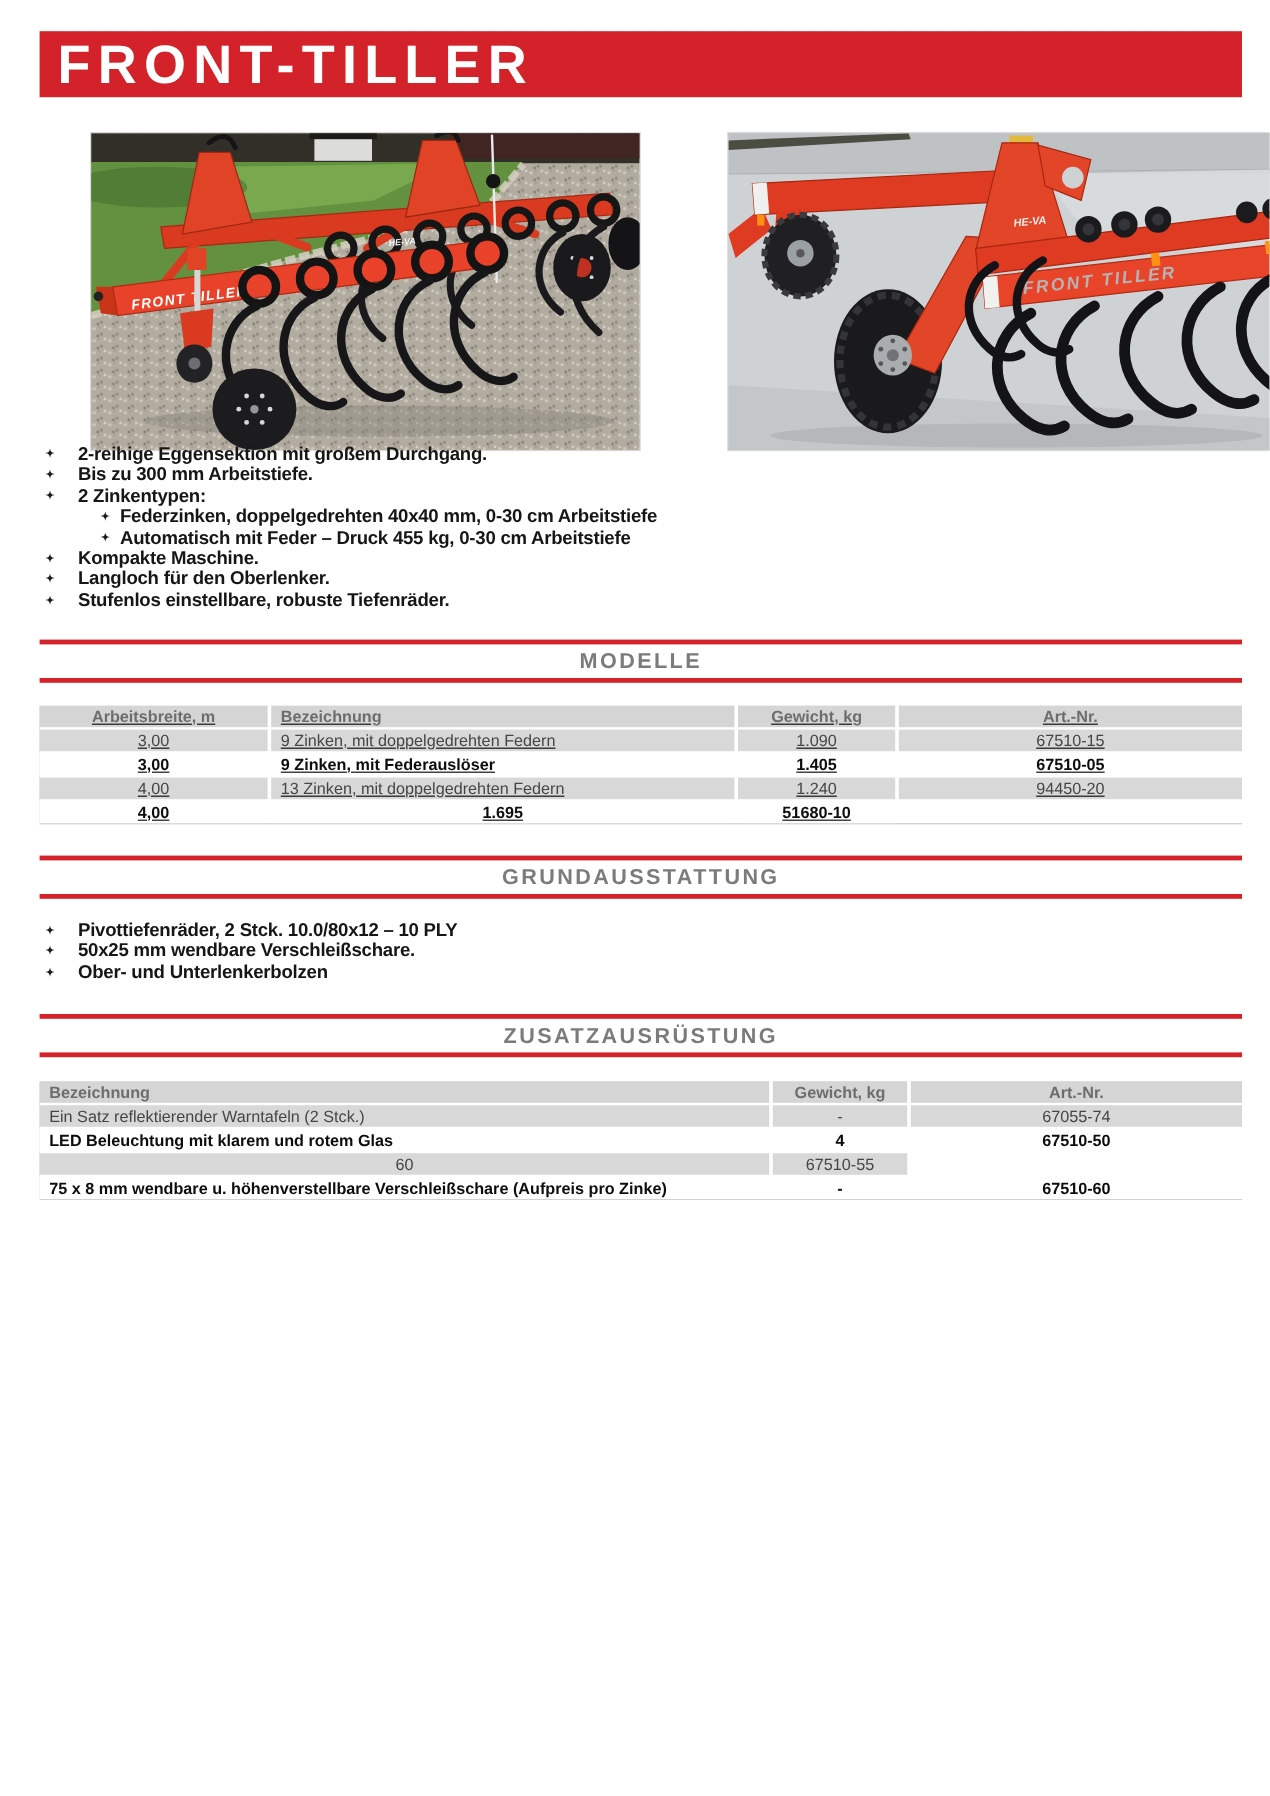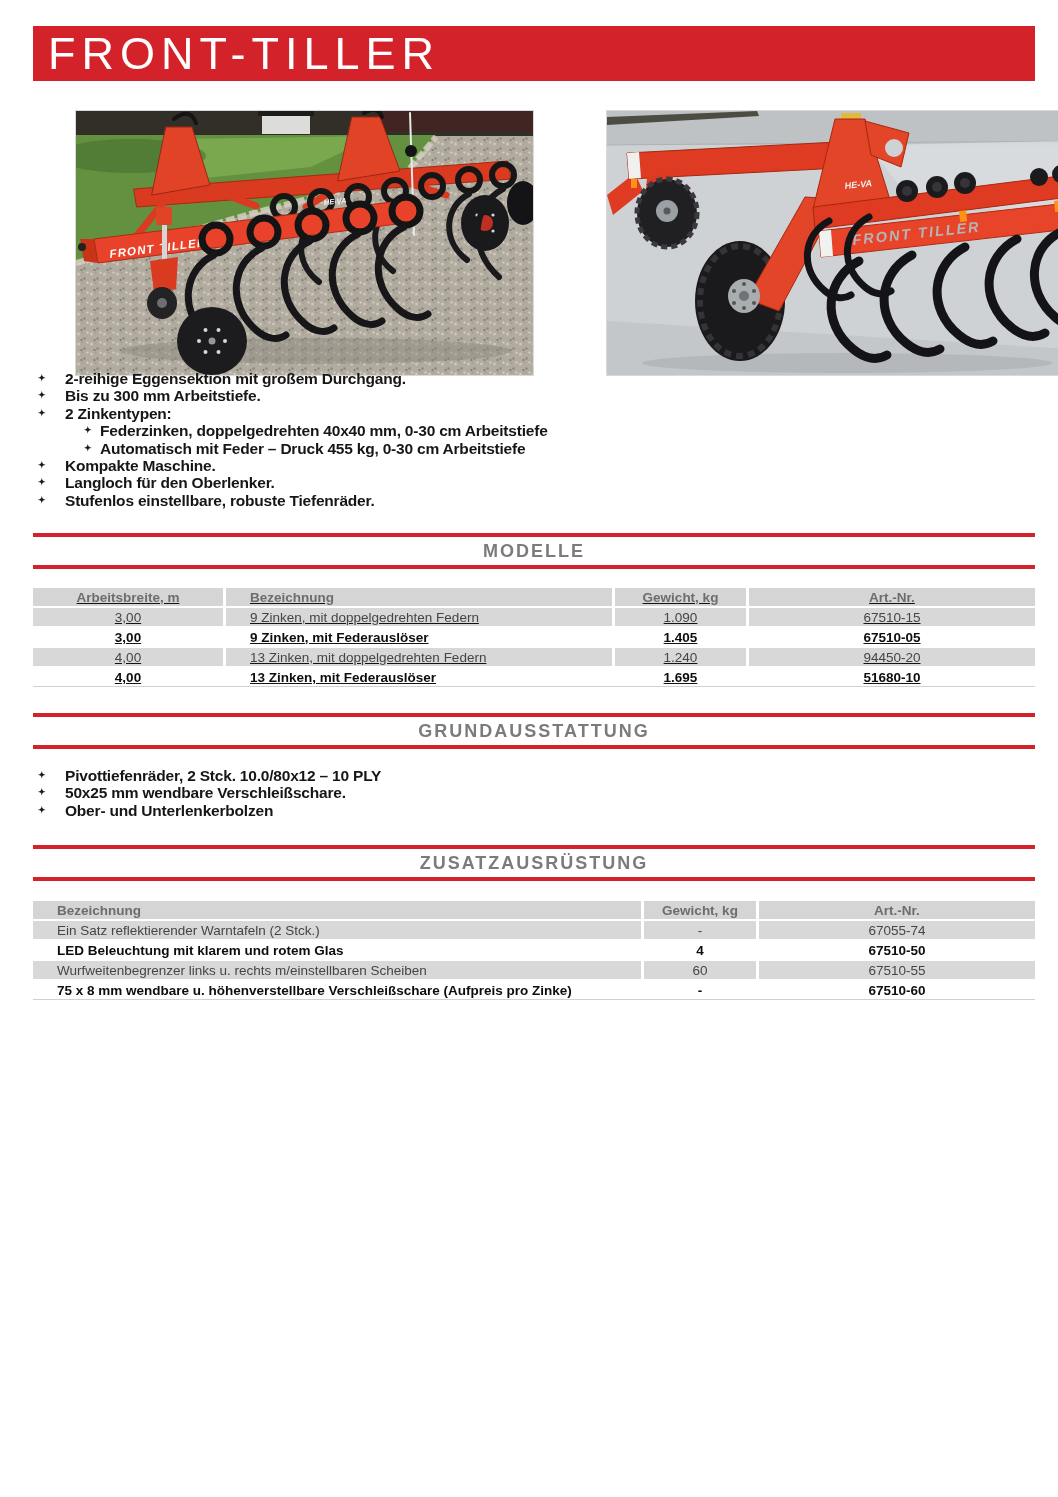--- a/index.html
+++ b/index.html
@@ -6,21 +6,21 @@
     --red:#d3222a;
     --machine-red:#e04325;
     --gray-head:#7b7b7b;
     --row-gray:#d8d8d8;
   }
   html,body{margin:0;padding:0;background:#fff;}
   .page{position:relative;width:1058px;height:1497px;background:#fff;overflow:hidden;
         font-family:"Liberation Sans",sans-serif;color:#141414;}
   
   .banner{position:absolute;left:33px;top:26px;width:1002px;height:55px;background:var(--red);}
-  .banner h1{margin:0;padding-left:15px;line-height:55px;font-size:45px;font-weight:normal;
+  .banner h1{margin:0;padding-left:15px;line-height:55px;font-size:45px;font-weight:bold;
              color:#fff;letter-spacing:6px;white-space:nowrap;}
   
   .photo{position:absolute;top:95px;box-shadow:0 0 0 1px #d9d9d9;background:#c8c8c8;line-height:0;}
   .photo-left{left:36px;width:457px;height:264px;}
   .photo-right{left:567px;width:463px;height:264px;}
   .ph-label{font-family:"Liberation Sans",sans-serif;font-weight:bold;font-style:italic;}
   
   .features{position:absolute;left:33px;margin:0;padding:0;list-style:none;
             font-size:15.5px;line-height:17.4px;font-weight:bold;color:#161616;width:680px;
             letter-spacing:-0.2px;}
@@ -36,21 +36,21 @@
   .sechead h2{margin:1px 0;text-align:center;font-size:18px;line-height:26px;font-weight:bold;
               color:var(--gray-head);letter-spacing:2px;}
   
   .tbl{position:absolute;left:33px;width:1002px;display:grid;row-gap:2px;
        box-shadow:0 1px 0 rgba(0,0,0,.18);}
   .tbl .row{display:grid;column-gap:3px;height:18px;}
   .modelle .row{grid-template-columns:190px 386px 131px 286px;text-decoration:underline;}
   .zusatz .row{grid-template-columns:608px 112px 276px;}
   .tbl .c{display:flex;align-items:center;justify-content:center;font-size:13.5px;
           color:#454545;background:var(--row-gray);white-space:nowrap;overflow:hidden;}
-  .tbl .c.left{justify-content:flex-start;padding-left:24px;}
+  .tbl .c.left{justify-content:flex-start;padding-left:8px;}
   .tbl .row.hd .c{color:#6d6d6d;font-weight:bold;background:#d5d5d5;}
   .tbl .row.w .c{background:#fff;color:#0d0d0d;font-weight:bold;}
 </style>
 </head>
 <body>
 
 <div class="page">
 
   <header class="banner">
     <h1>FRONT-TILLER</h1>
@@ -266,21 +266,20 @@
       <div class="c">67510-05</div>
     </div>
     <div class="row g">
       <div class="c">4,00</div>
       <div class="c left">13 Zinken, mit doppelgedrehten Federn</div>
       <div class="c">1.240</div>
       <div class="c">94450-20</div>
     </div>
     <div class="row w">
       <div class="c">4,00</div>
-      <div class="c left">13 Zinken, mit Federauslöser</div>
       <div class="c">1.695</div>
       <div class="c">51680-10</div>
     </div>
   </div>
 
   <section class="sechead" style="top:713px">
     <div class="rule"></div>
     <h2>GRUNDAUSSTATTUNG</h2>
     <div class="rule"></div>
   </section>
@@ -307,21 +306,20 @@
       <div class="c left">Ein Satz reflektierender Warntafeln (2 Stck.)</div>
       <div class="c">-</div>
       <div class="c">67055-74</div>
     </div>
     <div class="row w">
       <div class="c left">LED Beleuchtung mit klarem und rotem Glas</div>
       <div class="c">4</div>
       <div class="c">67510-50</div>
     </div>
     <div class="row g">
-      <div class="c left">Wurfweitenbegrenzer links u. rechts m/einstellbaren Scheiben</div>
       <div class="c">60</div>
       <div class="c">67510-55</div>
     </div>
     <div class="row w">
       <div class="c left">75 x 8 mm wendbare u. höhenverstellbare Verschleißschare (Aufpreis pro Zinke)</div>
       <div class="c">-</div>
       <div class="c">67510-60</div>
     </div>
   </div>
 

